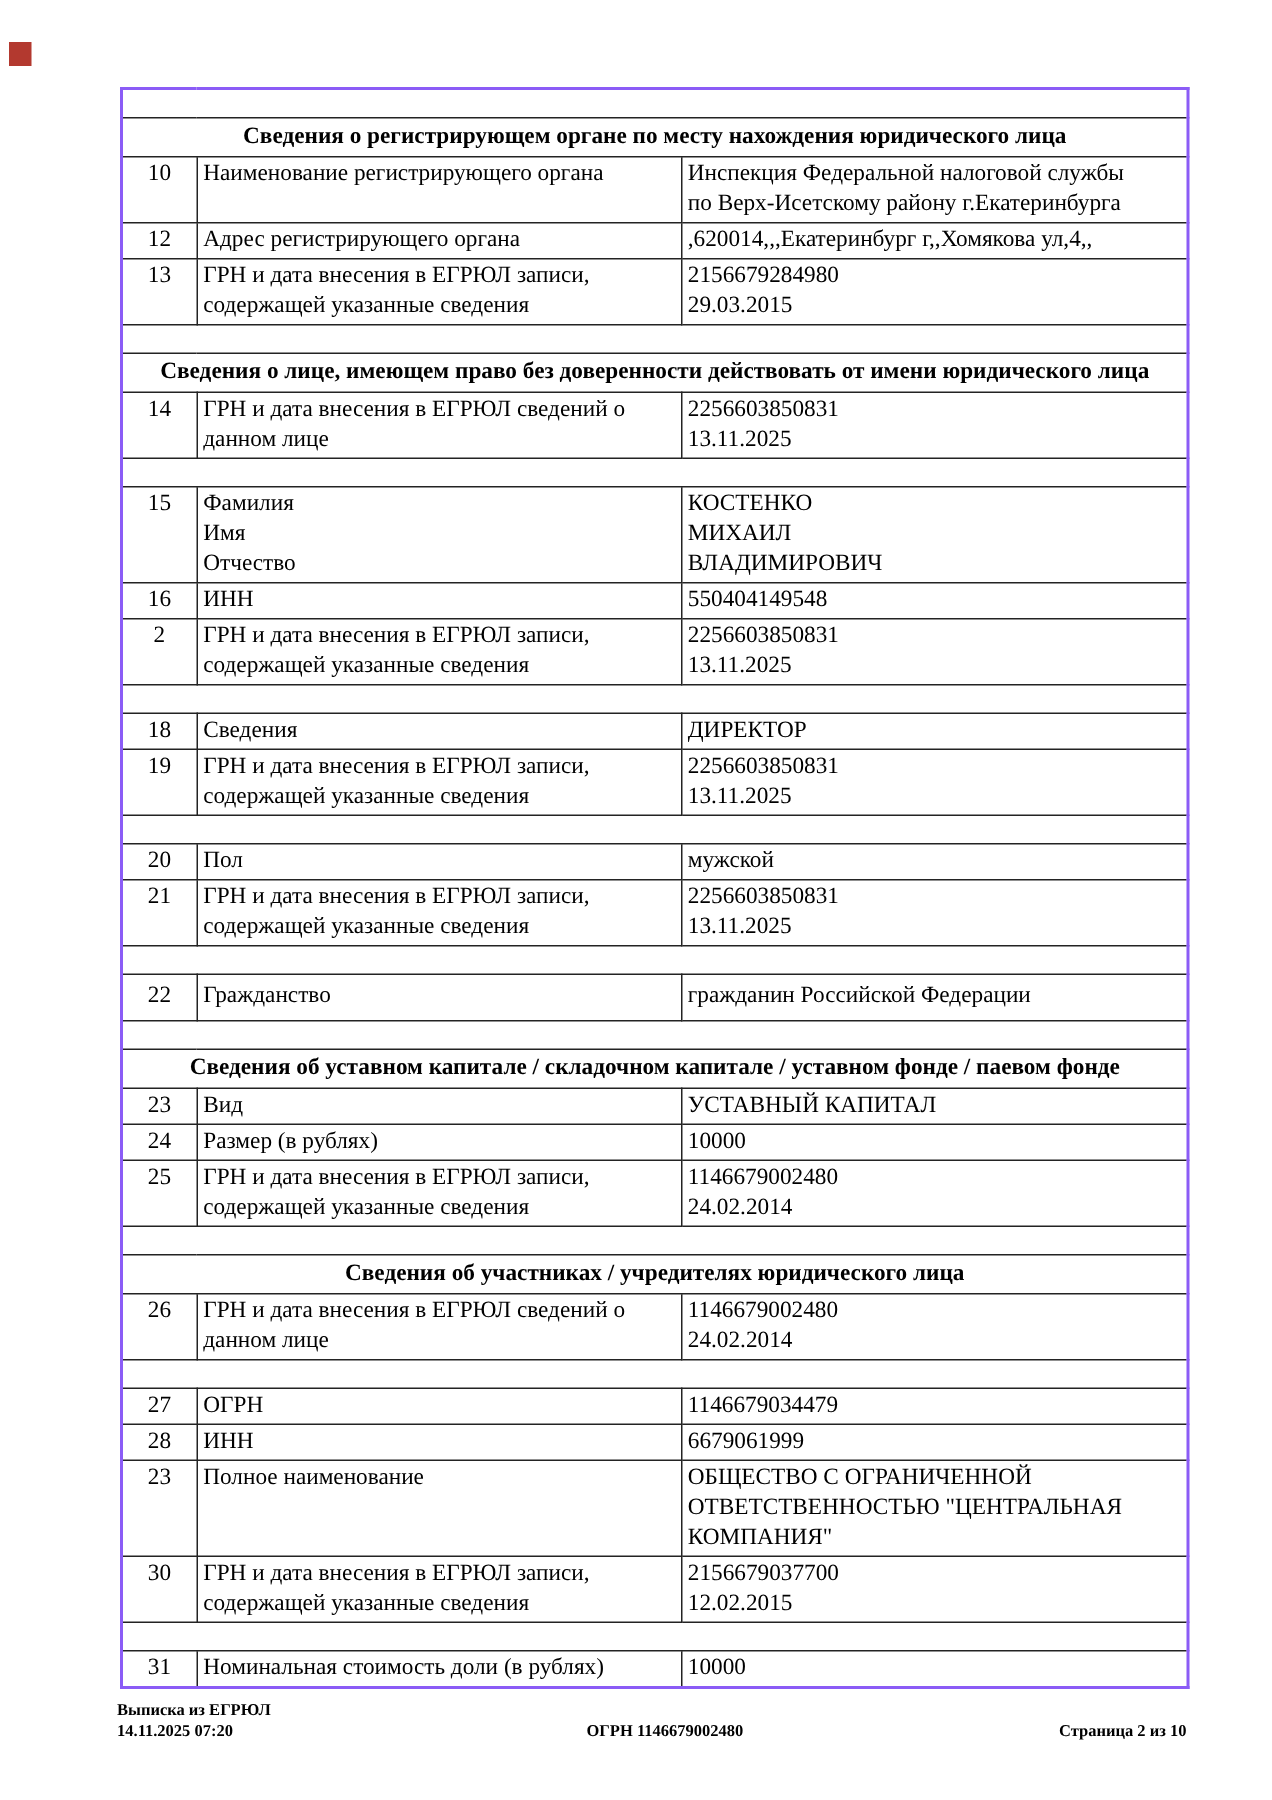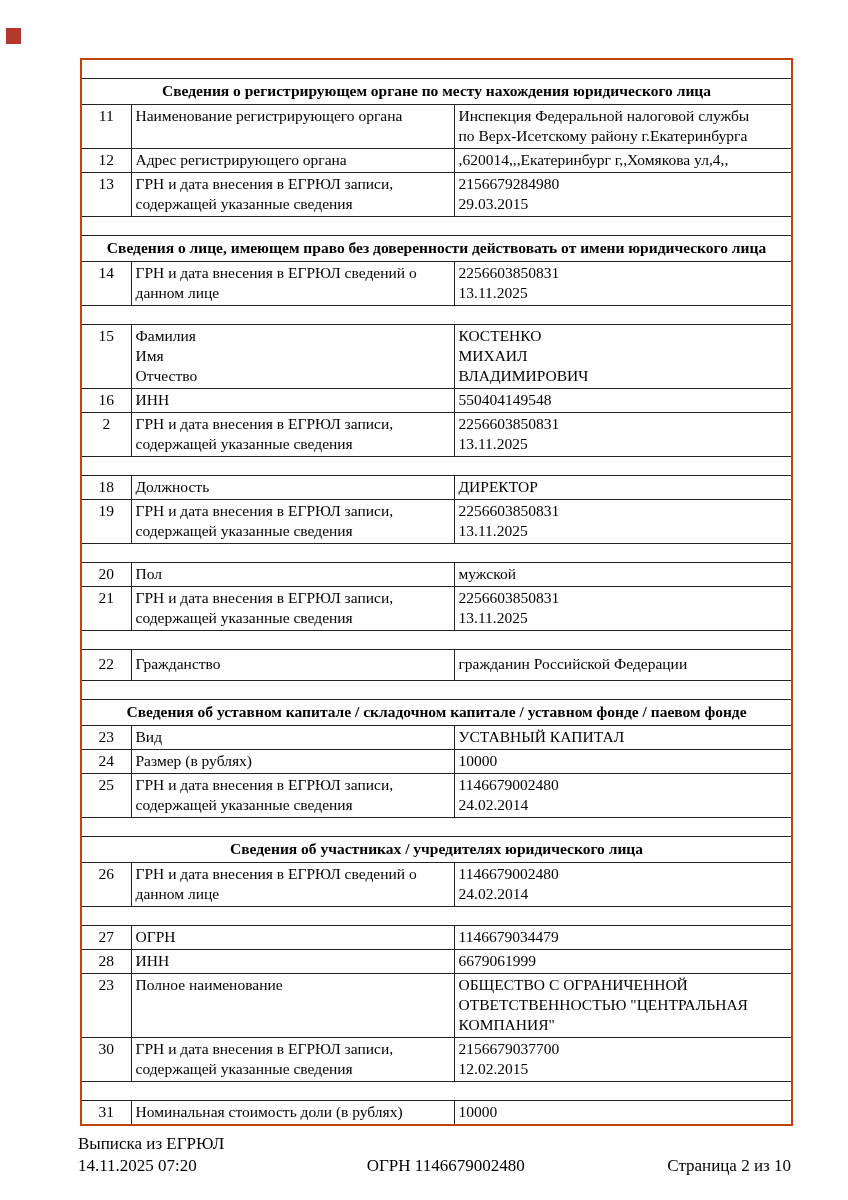--- a/index.html
+++ b/index.html
@@ -21,21 +21,21 @@
   .table-wrap {
     position: absolute;
     left: 80px; top: 58px;
     width: 711px;
   }
   table.doc {
     border-collapse: collapse;
     width: 100%;
     table-layout: fixed;
   }
-  table.doc { border: 2px solid #c2410c; }
+  table.doc { border: 2px solid #8b5cf6; }
   table.doc td {
     border: 1px solid #232323;
     vertical-align: top;
     font-size: 15.5px;
     line-height: 20px;
     padding: 1px 4px 2px 4px;
   }
   td.num { text-align: center; padding-left: 1px; padding-right: 1px; }
   td.lbl, td.val { white-space: pre-line; word-wrap: break-word; }
   tr.spacer td { height: 19px; padding: 0; }
@@ -46,22 +46,23 @@
   }
   tr.tall td { height: 31px; vertical-align: middle; }
   tr.tall2 td { height: 25px; }
   .footer {
     position: absolute;
     left: 78px; top: 1133px;
     width: 713px;
     display: flex;
     justify-content: space-between;
     align-items: flex-end;
-    font-size: 17px;
+    font-size: 11px;
     line-height: 1.3;
+    font-weight: bold;
   }
   .footer .left { text-align: left; }
   .footer .center { text-align: center; }
   .footer .right { text-align: center; }
 </style>
 </head>
 <body>
 
 <div class="red-marker"></div>
 
@@ -73,21 +74,21 @@
       <col style="width:338px">
     </colgroup>
     <tbody>
         <tr class="spacer">
           <td colspan="3"></td>
         </tr>
         <tr class="section">
           <td colspan="3">Сведения о регистрирующем органе по месту нахождения юридического лица</td>
         </tr>
         <tr class="">
-          <td class="num">11</td>
+          <td class="num">10</td>
           <td class="lbl">Наименование регистрирующего органа</td>
           <td class="val">Инспекция Федеральной налоговой службы
 по Верх-Исетскому району г.Екатеринбурга</td>
         </tr>
         <tr class="">
           <td class="num">12</td>
           <td class="lbl">Адрес регистрирующего органа</td>
           <td class="val">,620014,,,Екатеринбург г,,Хомякова ул,4,,</td>
         </tr>
         <tr class="">
@@ -132,21 +133,21 @@
           <td class="lbl">ГРН и дата внесения в ЕГРЮЛ записи,
 содержащей указанные сведения</td>
           <td class="val">2256603850831
 13.11.2025</td>
         </tr>
         <tr class="spacer">
           <td colspan="3"></td>
         </tr>
         <tr class="">
           <td class="num">18</td>
-          <td class="lbl">Должность</td>
+          <td class="lbl">Сведения</td>
           <td class="val">ДИРЕКТОР</td>
         </tr>
         <tr class="">
           <td class="num">19</td>
           <td class="lbl">ГРН и дата внесения в ЕГРЮЛ записи,
 содержащей указанные сведения</td>
           <td class="val">2256603850831
 13.11.2025</td>
         </tr>
         <tr class="spacer">

